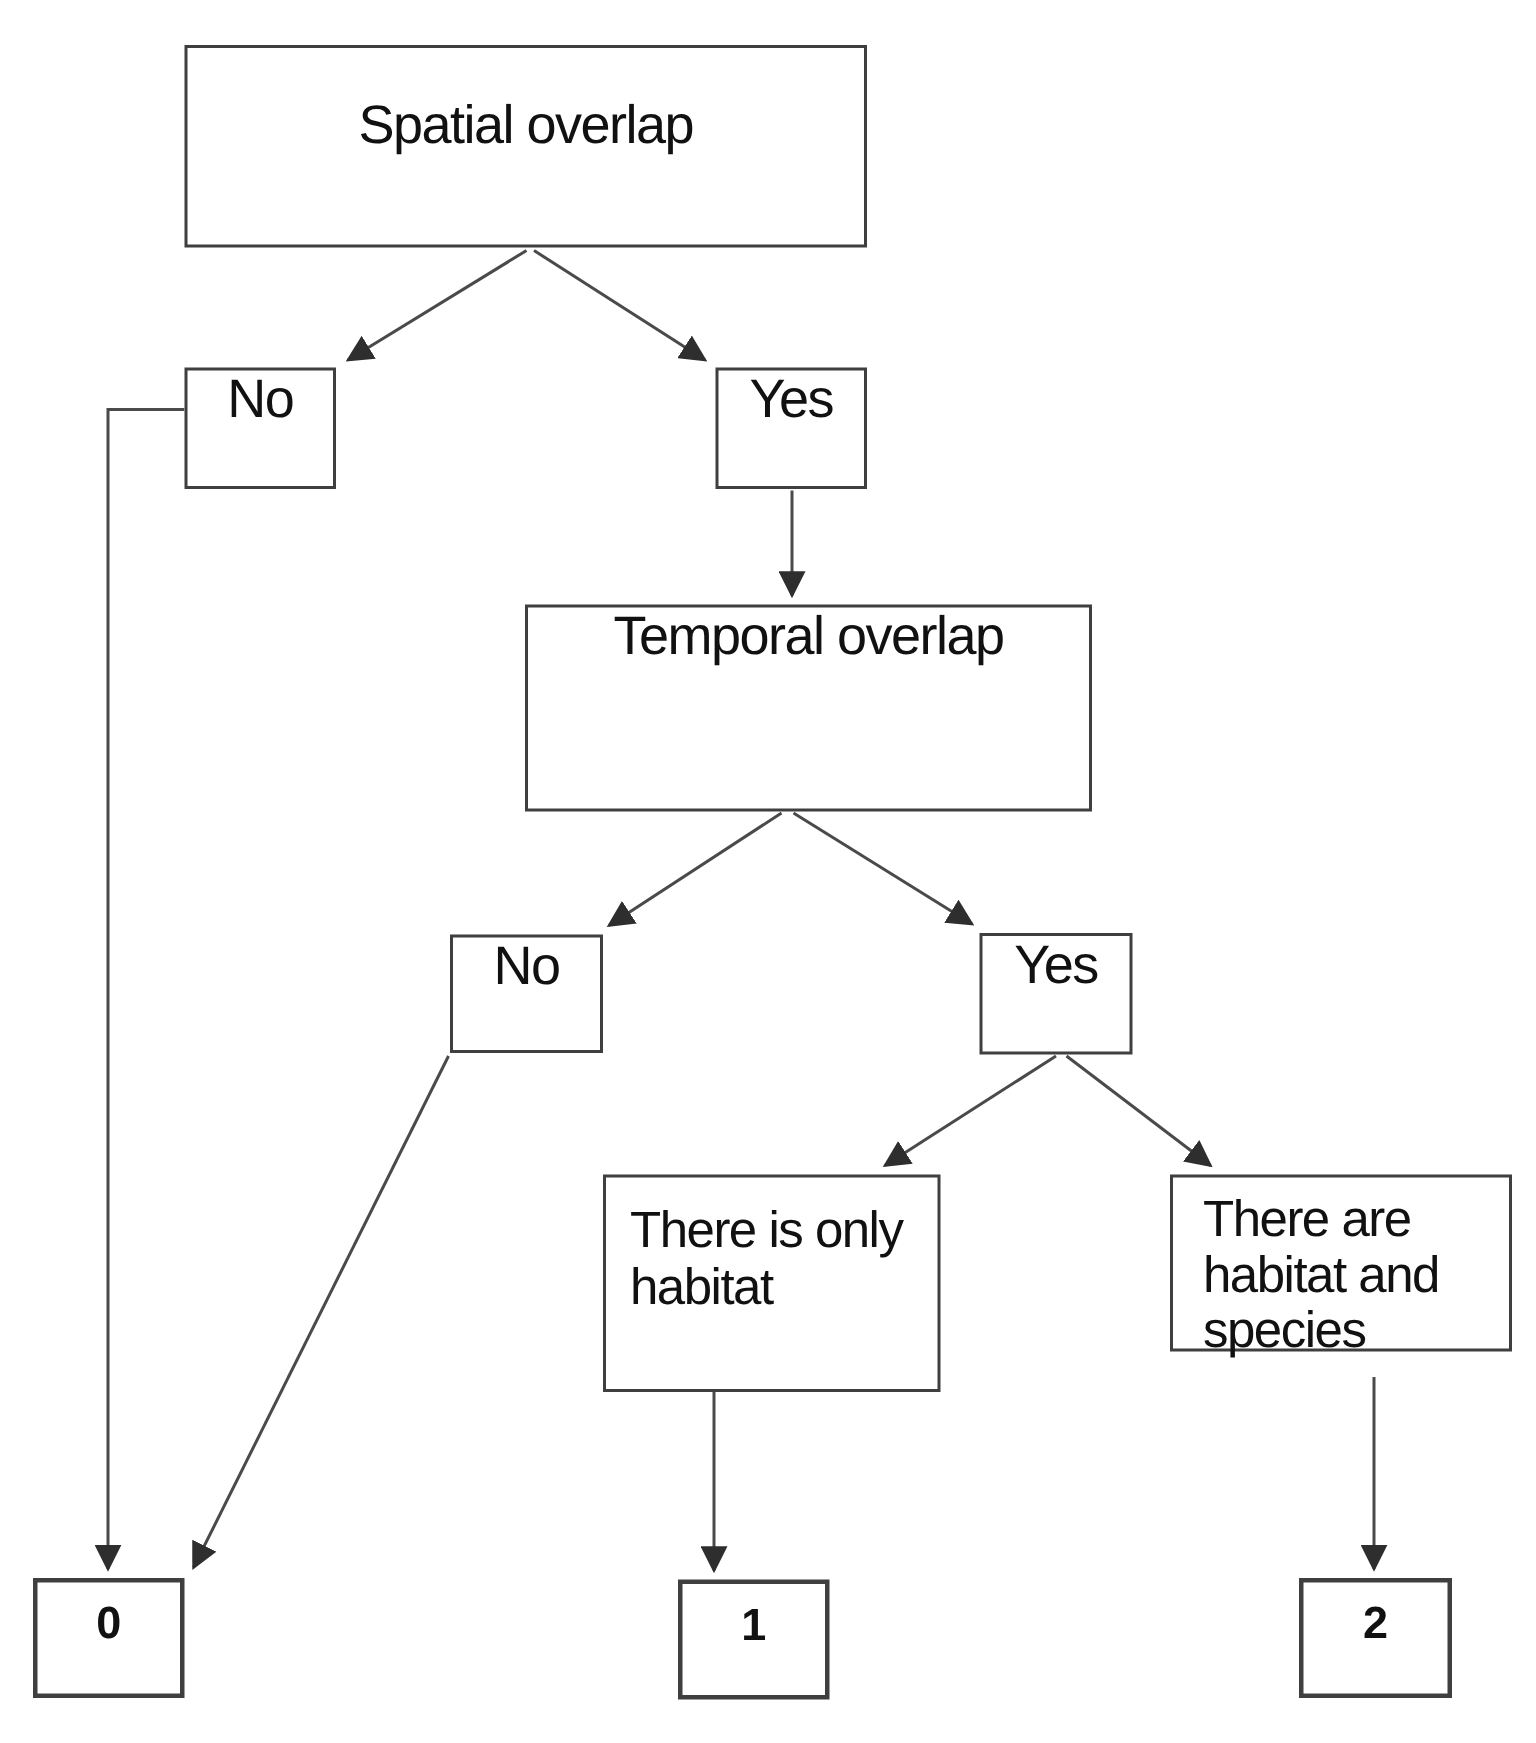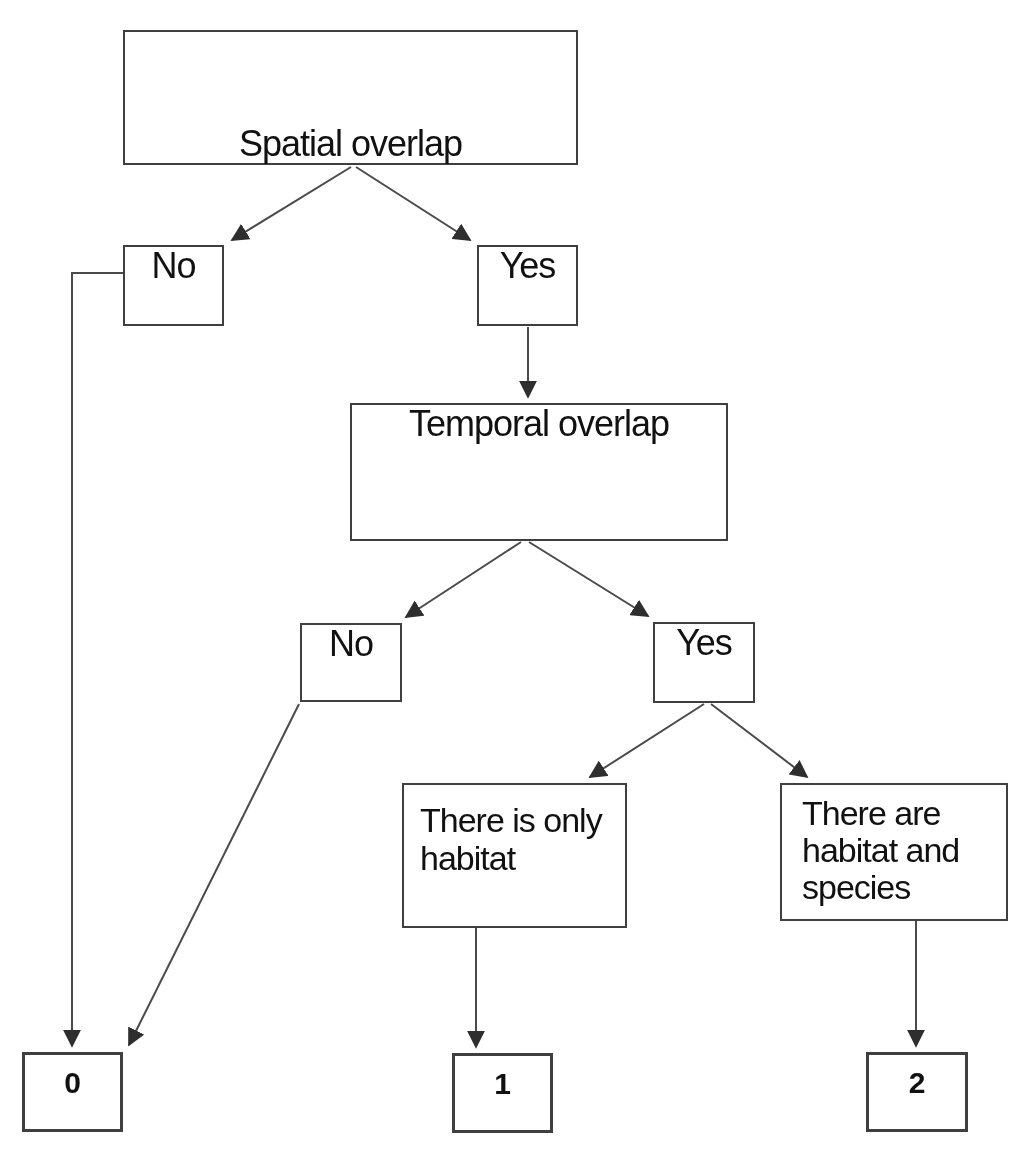--- a/index.html
+++ b/index.html
@@ -38,38 +38,38 @@
     line-height: 1.05;
     color: #111111;
   }
   .node.center {
     display: flex;
     align-items: flex-start;
     justify-content: center;
   }
   .node.top-center {
     display: flex;
-    align-items: flex-end;
+    align-items: flex-start;
     justify-content: center;
   }
   
   .spatial   { left: 123px; top: 30px;  width: 455px; height: 135px; padding-top: 32px; }
   .temporal  { left: 350px; top: 403px; width: 378px; height: 138px; }
   
   .no1  { left: 123px; top: 245px; width: 101px; height: 81px; }
   .yes1 { left: 477px; top: 245px; width: 101px; height: 81px; }
   .no2  { left: 300px; top: 623px; width: 102px; height: 79px; }
   .yes2 { left: 653px; top: 622px; width: 102px; height: 81px; }
   
   .habitat-only {
     left: 402px; top: 783px; width: 225px; height: 145px;
     font-size: 34px; padding: 16px 6px 0 16px; line-height: 38px;
   }
   .habitat-species {
-    left: 780px; top: 783px; width: 228px; height: 138px;
+    left: 780px; top: 783px; width: 228px; height: 118px;
     font-size: 34px; padding: 10px 10px 0 20px; line-height: 37px;
   }
   
   .outcome {
     border-width: 3px;
     font-weight: bold;
     font-size: 30px;
     text-align: center;
     padding-top: 12px;
     letter-spacing: 0;

